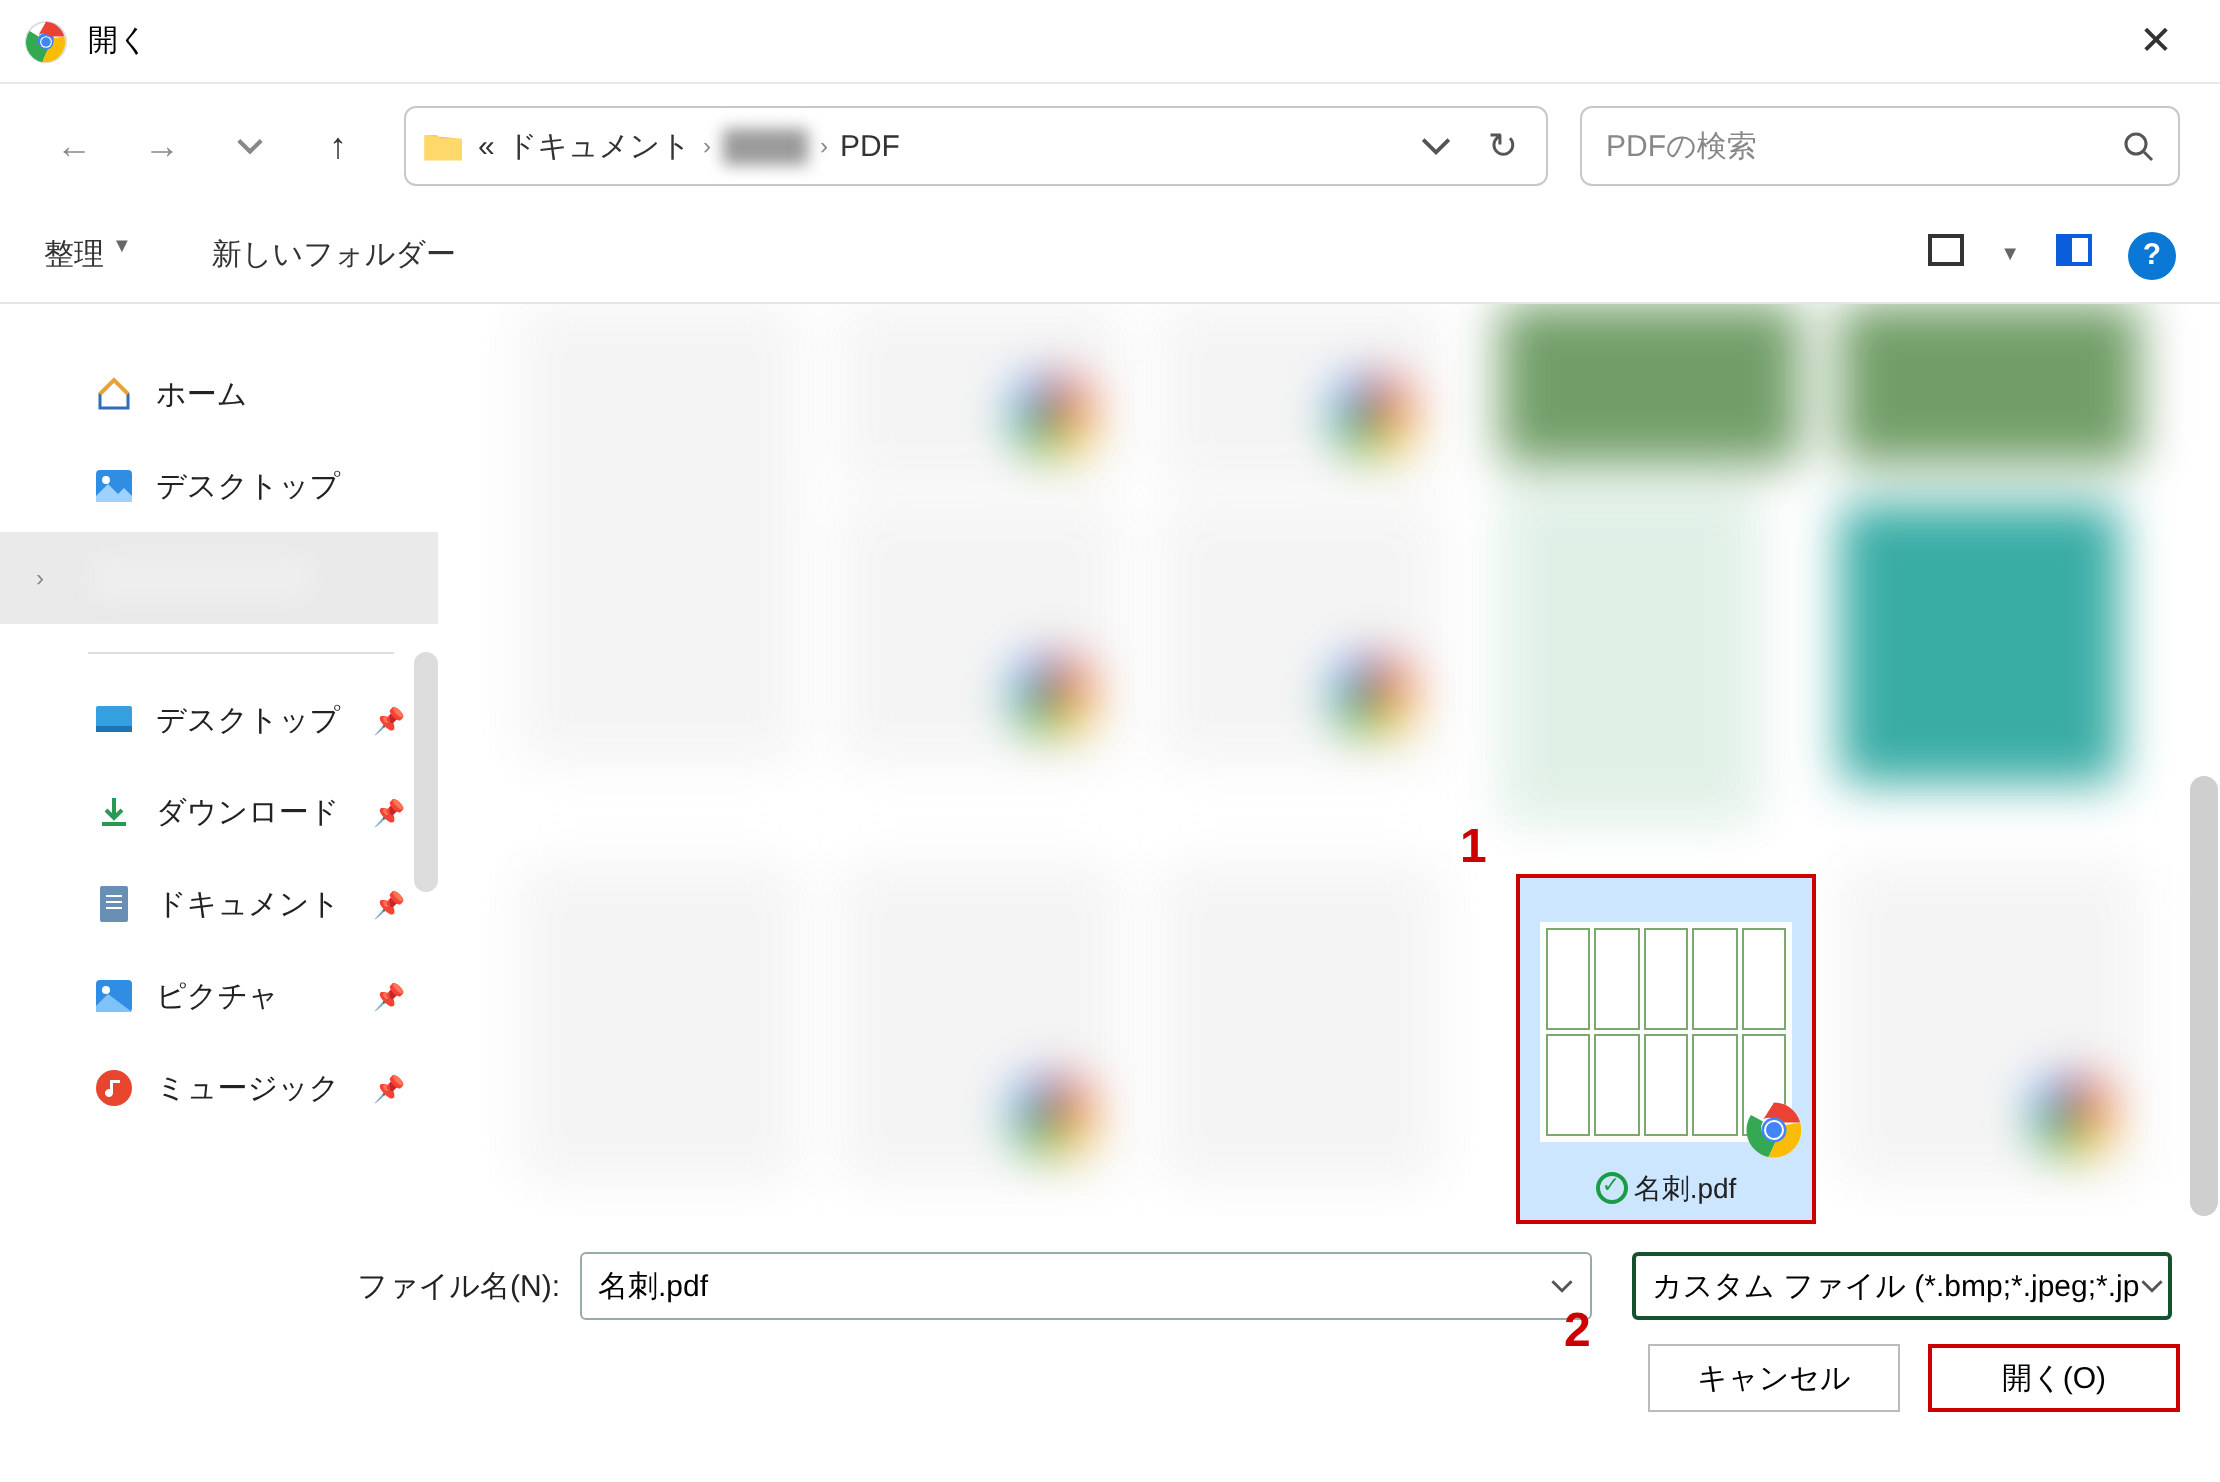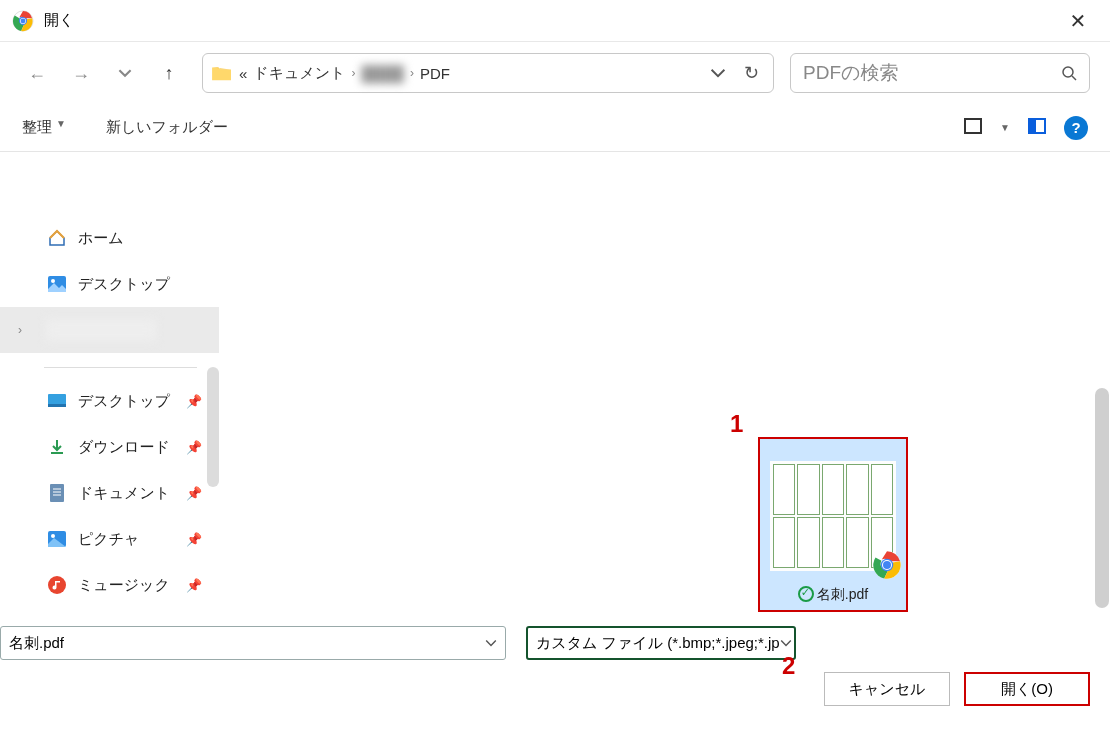--- a/index.html
+++ b/index.html
@@ -17,35 +17,35 @@
     .nav-btn.dark { color: #333; }
     .breadcrumb-box { flex: 1; height: 40px; border: 1px solid #c8c8c8; border-radius: 6px; display: flex; align-items: center; padding: 0 8px; margin-left: 8px; }
     .folder-icon { width: 22px; height: 18px; margin-right: 6px; }
     .breadcrumb { display: flex; align-items: center; gap: 6px; font-size: 15px; color: #333; }
     .bc-sep { color: #888; font-size: 12px; }
     .bc-blur { filter: blur(4px); color: #999; }
     .bc-spacer { flex: 1; }
     .bc-right { display: flex; align-items: center; gap: 18px; color: #555; padding-right: 6px; }
     .reload { font-size: 18px; }
     .search-box { width: 300px; height: 40px; border: 1px solid #c8c8c8; border-radius: 6px; display: flex; align-items: center; padding: 0 12px; margin-left: 10px; }
-    .search-ph { color: #888; font-size: 19px; flex: 1; }
+    .search-ph { color: #888; font-size: 15px; flex: 1; }
     .search-ic { color: #555; font-size: 16px; }
 
     
     .toolbar { height: 48px; display: flex; align-items: center; padding: 0 22px; border-bottom: 1px solid #e5e5e5; }
     .tb-item { font-size: 15px; color: #333; display: flex; gap: 4px; cursor: pointer; }
     .tb-item .caret { font-size: 10px; color: #666; }
     .tb-item + .tb-item { margin-left: 40px; }
     .tb-right { margin-left: auto; display: flex; align-items: center; gap: 18px; color: #555; }
     .view-sq { width: 18px; height: 16px; border: 2px solid #333; display: inline-block; }
     .view-sq.blue { border-color: #0a5edc; border-left-width: 8px; }
     .help-ic { width: 24px; height: 24px; border-radius: 50%; background: #0a78d4; color: #fff; display: flex; align-items: center; justify-content: center; font-size: 15px; font-weight: bold; }
 
     
-    .main { display: flex; height: 456px; align-items: flex-end; }
+    .main { display: flex; height: 456px; }
     .sidebar { width: 220px; padding-top: 22px; position: relative; border-right: 1px solid transparent; }
     .sb-item { height: 46px; display: flex; align-items: center; padding-left: 46px; font-size: 15px; color: #222; gap: 10px; cursor: pointer; }
     .sb-item.selected { background: #eaeaea; }
     .sb-item .chev { position: absolute; left: 18px; color: #888; font-size: 12px; }
     .sb-divider { height: 1px; background: #ddd; margin: 14px 22px 10px 44px; }
     .sb-pin { margin-left: auto; margin-right: 16px; color: #9aa; font-size: 13px; }
     .sb-blur { filter: blur(5px); background: #eee; border-radius: 4px; width: 110px; height: 22px; }
 
     .ic { width: 22px; height: 20px; display: inline-flex; align-items: center; justify-content: center; }
 
@@ -314,20 +314,21 @@
     <span class="sf-check"></span><span>名刺.pdf</span>
   </div>
 </div>
 
 <div class="annot a1">1</div>
 <div class="annot a2">2</div>
 <div class="right-scroll"></div>
 
 <div class="bottom">
   <div class="row1">
+    <div class="fn-label">ファイル名(N):</div>
     <div class="fn-input">
       <span>名刺.pdf</span>
       <span class="fn-caret">
           <svg width="12" height="12" viewBox="0 0 10 10">
             <path d="M1 3 L5 7 L9 3" stroke="#555" stroke-width="1.2" fill="none"></path>
           </svg>
         </span>
     </div>
     <div class="ft-combo">
       <span>カスタム ファイル (*.bmp;*.jpeg;*.jp</span>

